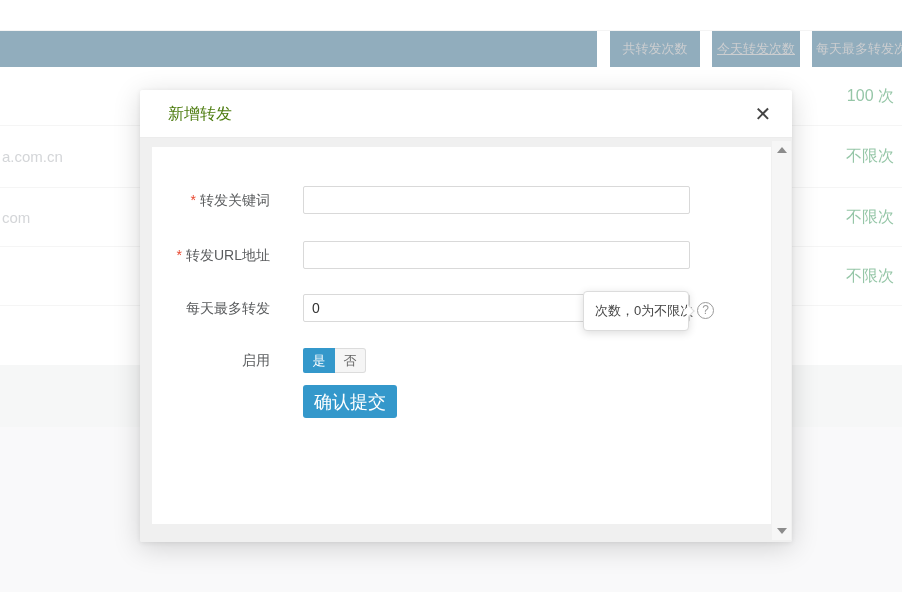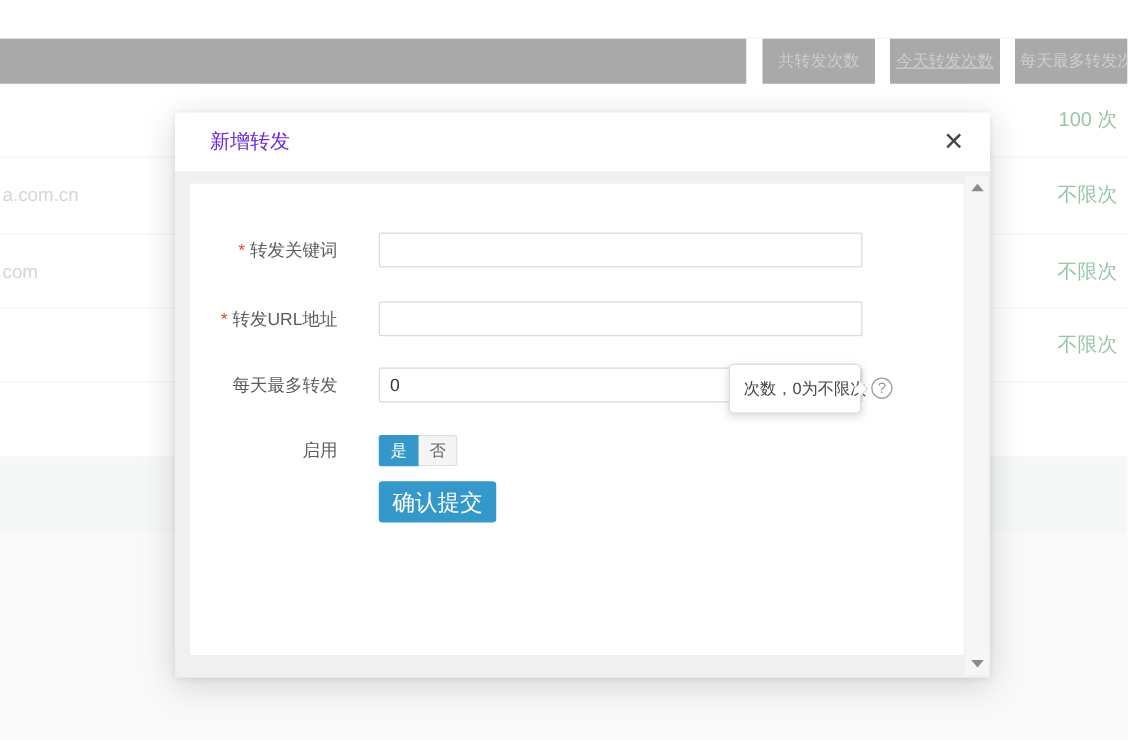--- a/index.html
+++ b/index.html
@@ -3,41 +3,41 @@
 <meta charset="utf-8">
 <style>
   * { margin:0; padding:0; box-sizing:border-box; }
   html,body { background:#fff; }
   body { font-family:"Liberation Sans","DejaVu Sans",sans-serif; }
   .page { position:relative; width:902px; height:592px; overflow:hidden; background:#fff; }
 
   
   .bg-layer { position:absolute; inset:0; z-index:1; }
   .top-hairline { position:absolute; top:30px; left:0; right:0; height:1px; background:#e6e6e6; }
-  .hdr-cell { position:absolute; top:31px; height:36px; background:#404040;
+  .hdr-cell { position:absolute; top:31px; height:36px; background:#0c4a6e;
               color:#8f9297; font-size:13px; line-height:36px; text-align:center;
               white-space:nowrap; overflow:hidden; }
   .bg-row { position:absolute; left:0; right:0; border-bottom:1px solid #e9e9e9; }
   .bg-domain { position:absolute; left:2px; top:0; bottom:0; display:flex; align-items:center;
                color:#9ea2a8; font-size:15px; }
   .bg-count { position:absolute; right:8px; top:0; bottom:0; display:flex; align-items:center;
               color:#15803d; font-size:16px; }
   .bg-band { position:absolute; left:0; right:0; top:365px; height:62px; background:#ebedee; }
   .bg-footer { position:absolute; left:0; right:0; top:427px; bottom:0; background:#f1f2f3; }
 
   
   .mask { position:absolute; inset:0; background:rgba(255,255,255,0.55); z-index:5; }
 
   
   .modal { position:absolute; left:140px; top:90px; width:652px; height:452px; z-index:10;
            border-radius:2px; background:#f0f0f0;
            box-shadow:0 6px 28px rgba(0,0,0,0.16), 0 1px 5px rgba(0,0,0,0.08); }
   .modal-header { position:absolute; top:0; left:0; right:0; height:48px; background:#fff;
                   border-bottom:1px solid #ececec; border-radius:2px 2px 0 0; }
-  .modal-title { position:absolute; left:28px; top:0; line-height:48px; font-size:16px; color:#6d28d9; }
+  .modal-title { position:absolute; left:28px; top:0; line-height:48px; font-size:16px; color:#4d7c0f; }
   .modal-close { position:absolute; right:16px; top:11px; width:26px; height:26px; border:none;
                  background:transparent; font-size:20px; line-height:26px; color:#444;
                  cursor:pointer; text-align:center; }
   .modal-body { position:absolute; top:49px; left:0; right:0; bottom:0; background:#f0f0f0;
                 border-radius:0 0 2px 2px; }
   .panel { position:absolute; left:12px; top:8px; width:619px; height:377px; background:#fff; }
 
   
   .vscroll { position:absolute; top:2px; bottom:2px; right:1px; width:19px; background:#f6f6f6;
              display:flex; flex-direction:column; justify-content:space-between; align-items:center;

